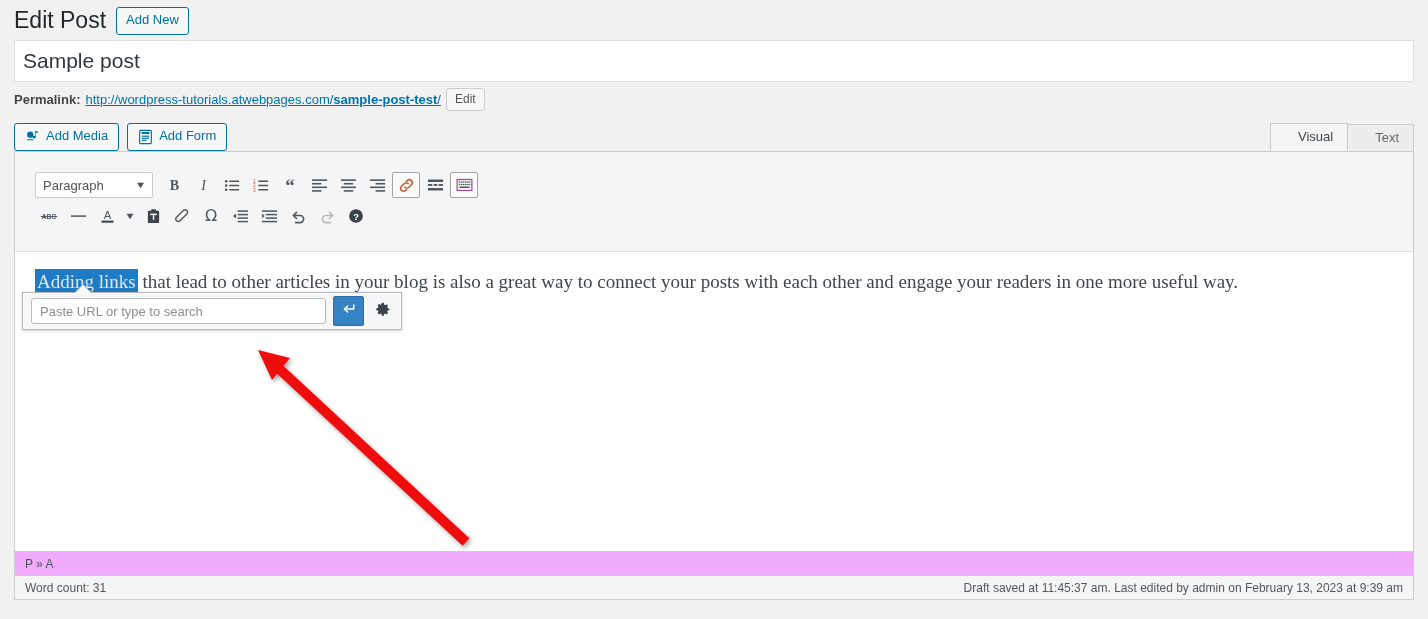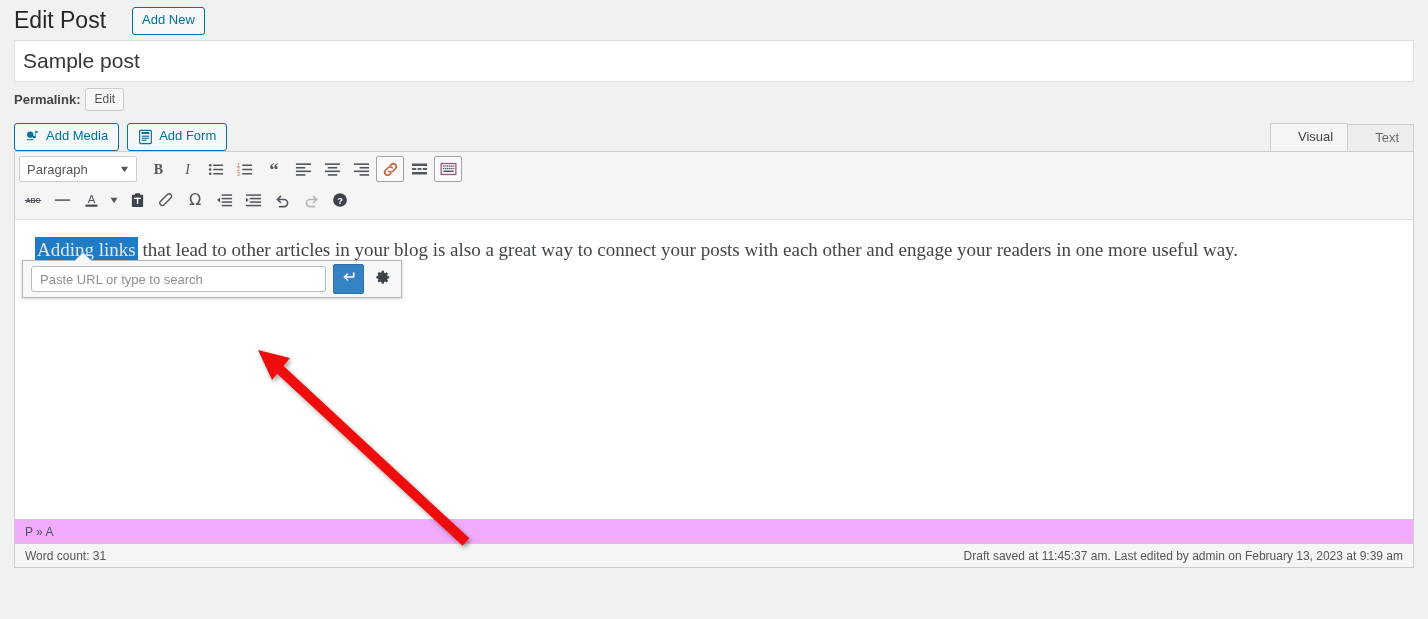--- a/index.html
+++ b/index.html
@@ -14,21 +14,21 @@
     font-size: 13px;
     color: #32373c;
     overflow: hidden;
     position: relative;
   }
 
   
   .page-head {
     display: flex;
     align-items: center;
-    gap: 26px;
+    gap: 10px;
     padding: 8px 14px 2px 14px;
     height: 36px;
     box-sizing: border-box;
   }
   .page-title {
     font-size: 23px;
     font-weight: 400;
     color: #23282d;
     line-height: 1.3;
     white-space: nowrap;
@@ -143,21 +143,21 @@
     color: #3c434a;
     border-bottom: 1px solid #f5f5f5;
     z-index: 2;
   }
 
   
   .mce-toolbars {
     border: 1px solid #ccc;
     background: #f5f5f5;
     border-bottom: none;
-    padding: 0;
+    padding: 16px;
   }
   .mce-row {
     display: flex;
     align-items: center;
     gap: 1px;
     padding: 3px 4px;
     height: 28px;
   }
   .mce-row.row2 { border-top: none; padding-top: 0; padding-bottom: 5px; }
 
@@ -346,20 +346,21 @@
   <span class="page-title">Edit Post</span>
   <button class="add-new-btn">Add New</button>
 </div>
 
 <div class="title-wrap">
   <input class="title-input" type="text" value="Sample post" style="">
 </div>
 
 <div class="permalink-row">
   <span class="permalink-label">Permalink:</span>
+  <span class="permalink-link"><span>http://wordpress-tutorials.atwebpages.com/</span><span class="slug">sample-post-test</span><span>/</span></span>
   <button class="edit-slug-btn">Edit</button>
 </div>
 
 <div class="editor-wrap">
 
   <div class="media-row">
     <div class="media-buttons">
       <button class="media-btn">
         <span>
           <svg width="15" height="15" viewBox="0 0 20 20" fill="#0071a1">

